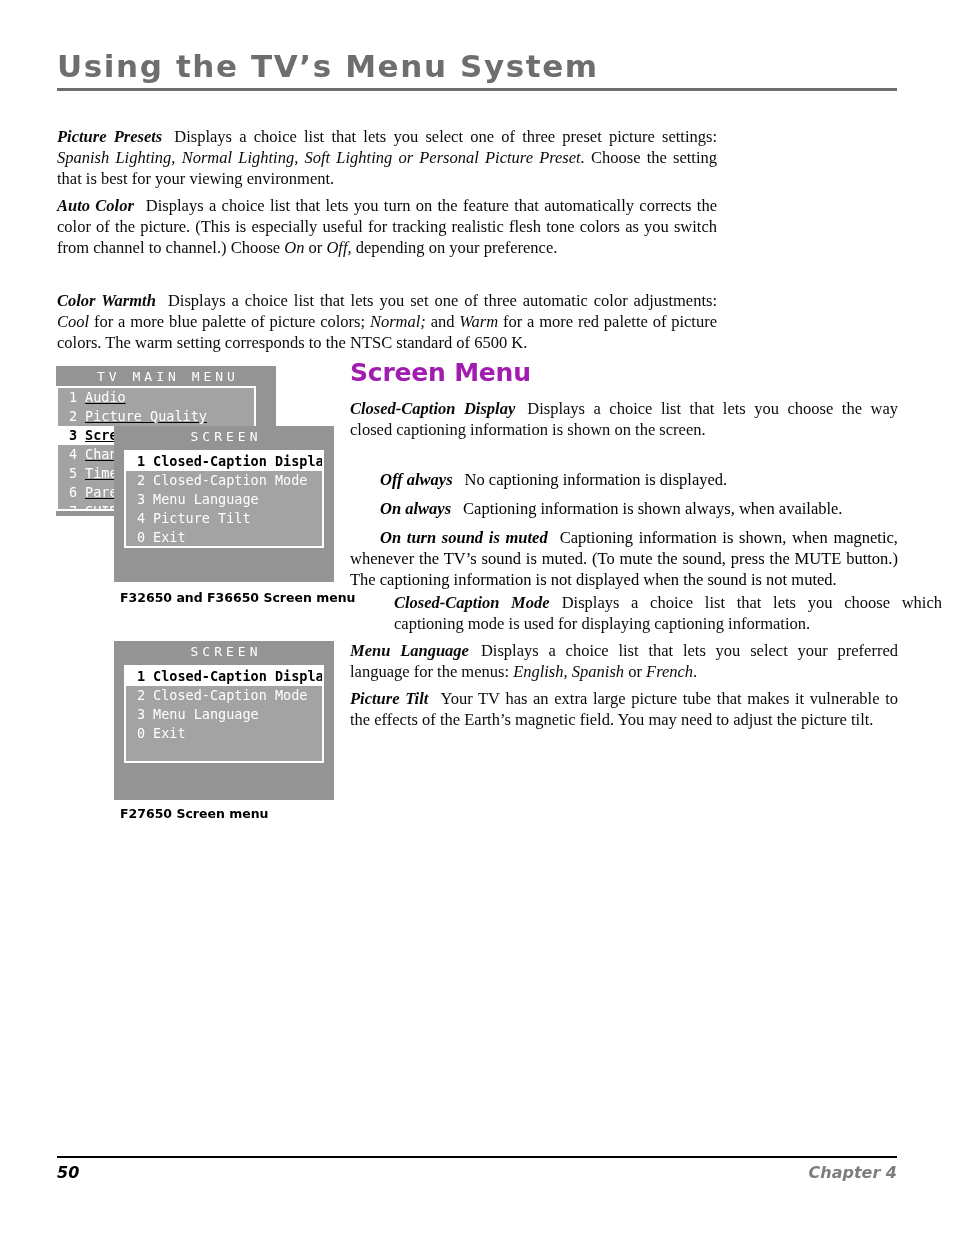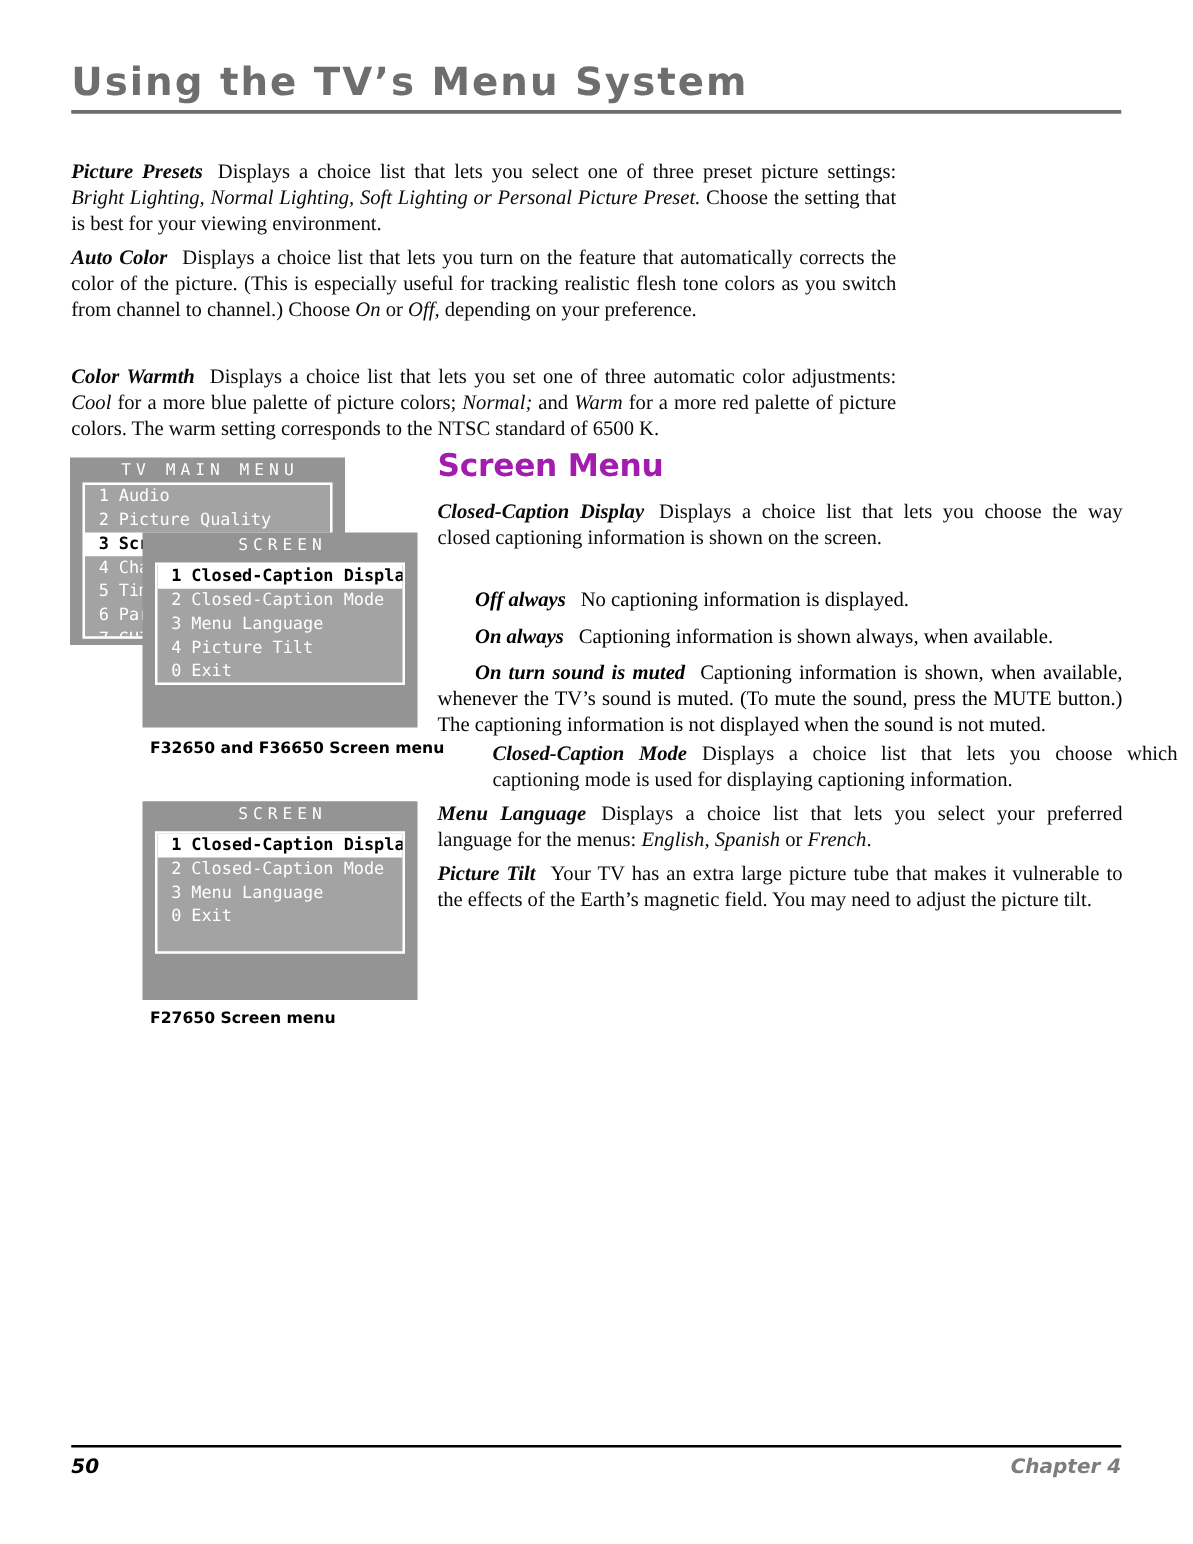--- a/index.html
+++ b/index.html
@@ -157,21 +157,21 @@
     color: #7d7d7d;
   }
 </style>
 </head>
 <body>
 
 <div class="page-title">Using the TV’s Menu System</div>
 <div class="title-rule"></div>
 
 <div class="para intro-col" style="top:126px;">
-  <span class="lead">Picture Presets</span><span class="gap"></span><span>Displays a choice list that lets you select one of three preset picture settings: </span><span class="ital">Bright Lighting, Normal Lighting, Soft Lighting or Personal Picture Preset.</span><span> Choose the setting that is best for your viewing environment.</span>
+  <span class="lead">Picture Presets</span><span class="gap"></span><span>Displays a choice list that lets you select one of three preset picture settings: </span><span class="ital">Spanish Lighting, Normal Lighting, Soft Lighting or Personal Picture Preset.</span><span> Choose the setting that is best for your viewing environment.</span>
 </div>
 
 <div class="para intro-col" style="top:195px;">
   <span class="lead">Auto Color</span><span class="gap"></span><span>Displays a choice list that lets you turn on the feature that automatically corrects the color of the picture. (This is especially useful for tracking realistic flesh tone colors as you switch from channel to channel.) Choose </span><span class="ital">On</span><span> or </span><span class="ital">Off,</span><span> depending on your preference.</span>
 </div>
 
 <div class="para intro-col" style="top:262px;margin-top:28px;">
   <span class="lead">Color Warmth</span><span class="gap"></span><span>Displays a choice list that lets you set one of three automatic color adjustments: </span><span class="ital">Cool</span><span> for a more blue palette of picture colors; </span><span class="ital">Normal;</span><span> and </span><span class="ital">Warm</span><span> for a more red palette of picture colors. The warm setting corresponds to the NTSC standard of 6500 K.</span>
 </div>
 
@@ -183,40 +183,40 @@
 
 <div class="sub-para" style="top:451px;">
   <span class="lead">Off always</span><span class="gap"></span><span>No captioning information is displayed.</span>
 </div>
 
 <div class="sub-para" style="top:480px;">
   <span class="lead">On always</span><span class="gap"></span><span>Captioning information is shown always, when available.</span>
 </div>
 
 <div class="sub-para" style="top:509px;">
-  <span class="lead">On turn sound is muted</span><span class="gap"></span><span>Captioning information is shown, when available, whenever the TV’s sound is muted. (To mute the sound, press the MUTE button.) The captioning information is not displayed when the sound is not muted.</span>
+  <span class="lead">On turn sound is muted</span><span class="gap"></span><span>Captioning information is shown, when magnetic, whenever the TV’s sound is muted. (To mute the sound, press the MUTE button.) The captioning information is not displayed when the sound is not muted.</span>
 </div>
 
 <div class="para right-col" style="top:592px;margin-left:44px;">
   <span class="lead">Closed-Caption Mode</span><span class="gap"></span><span>Displays a choice list that lets you choose which captioning mode is used for displaying captioning information.</span>
 </div>
 
 <div class="para right-col" style="top:640px;">
   <span class="lead">Menu Language</span><span class="gap"></span><span>Displays a choice list that lets you select your preferred language for the menus: </span><span class="ital">English, Spanish</span><span> or </span><span class="ital">French</span><span>.</span>
 </div>
 
 <div class="para right-col" style="top:688px;">
   <span class="lead">Picture Tilt</span><span class="gap"></span><span>Your TV has an extra large picture tube that makes it vulnerable to the effects of the Earth’s magnetic field. You may need to adjust the picture tilt.</span>
 </div>
 
 <div class="tv-figure">
 
   <div class="menu-box" style="left:56px; top:366px; width:220px; height:150px;">
     <div class="menu-heading">TV MAIN MENU</div>
-    <div class="menu-panel" style="left:10px; top:20px; width:200px; height:125px;">
+    <div class="menu-panel" style="left:0; top:20px; width:200px; height:125px;text-decoration:underline;">
       <div class="menu-row"><span class="row-num">1</span><span>Audio</span></div>
       <div class="menu-row"><span class="row-num">2</span><span>Picture Quality</span></div>
       <div class="menu-row selected"><span class="row-num">3</span><span>Screen</span></div>
       <div class="menu-row"><span class="row-num">4</span><span>Channel</span></div>
       <div class="menu-row"><span class="row-num">5</span><span>Time</span></div>
       <div class="menu-row"><span class="row-num">6</span><span>Parental</span></div>
       <div class="menu-row"><span class="row-num">7</span><span>GUIDE Plus+</span></div>
 
     </div>
   </div>

